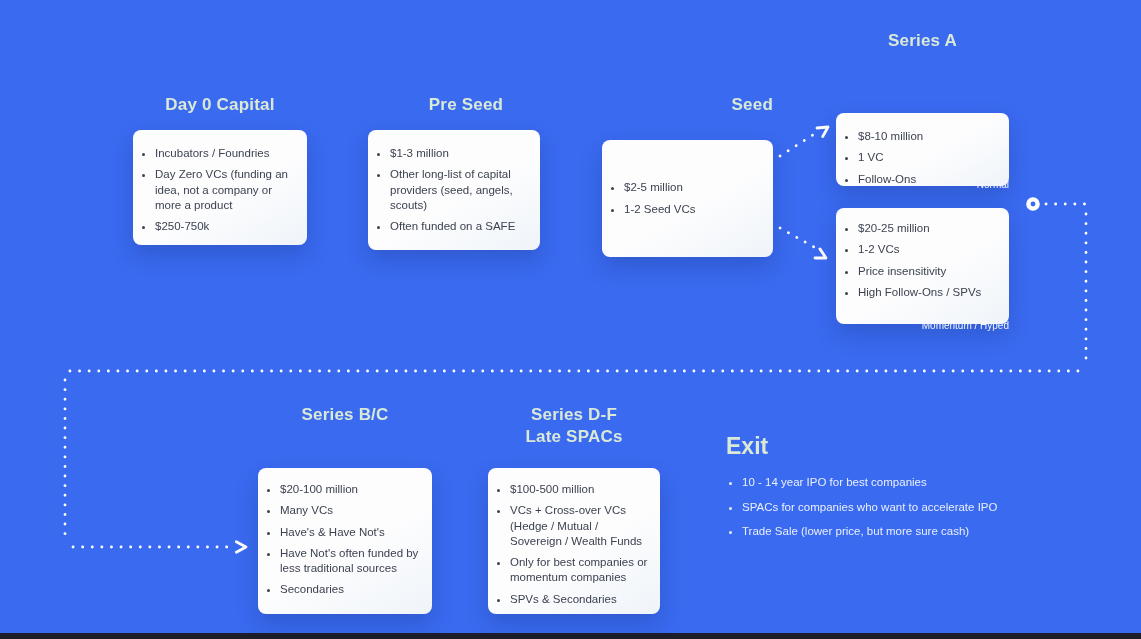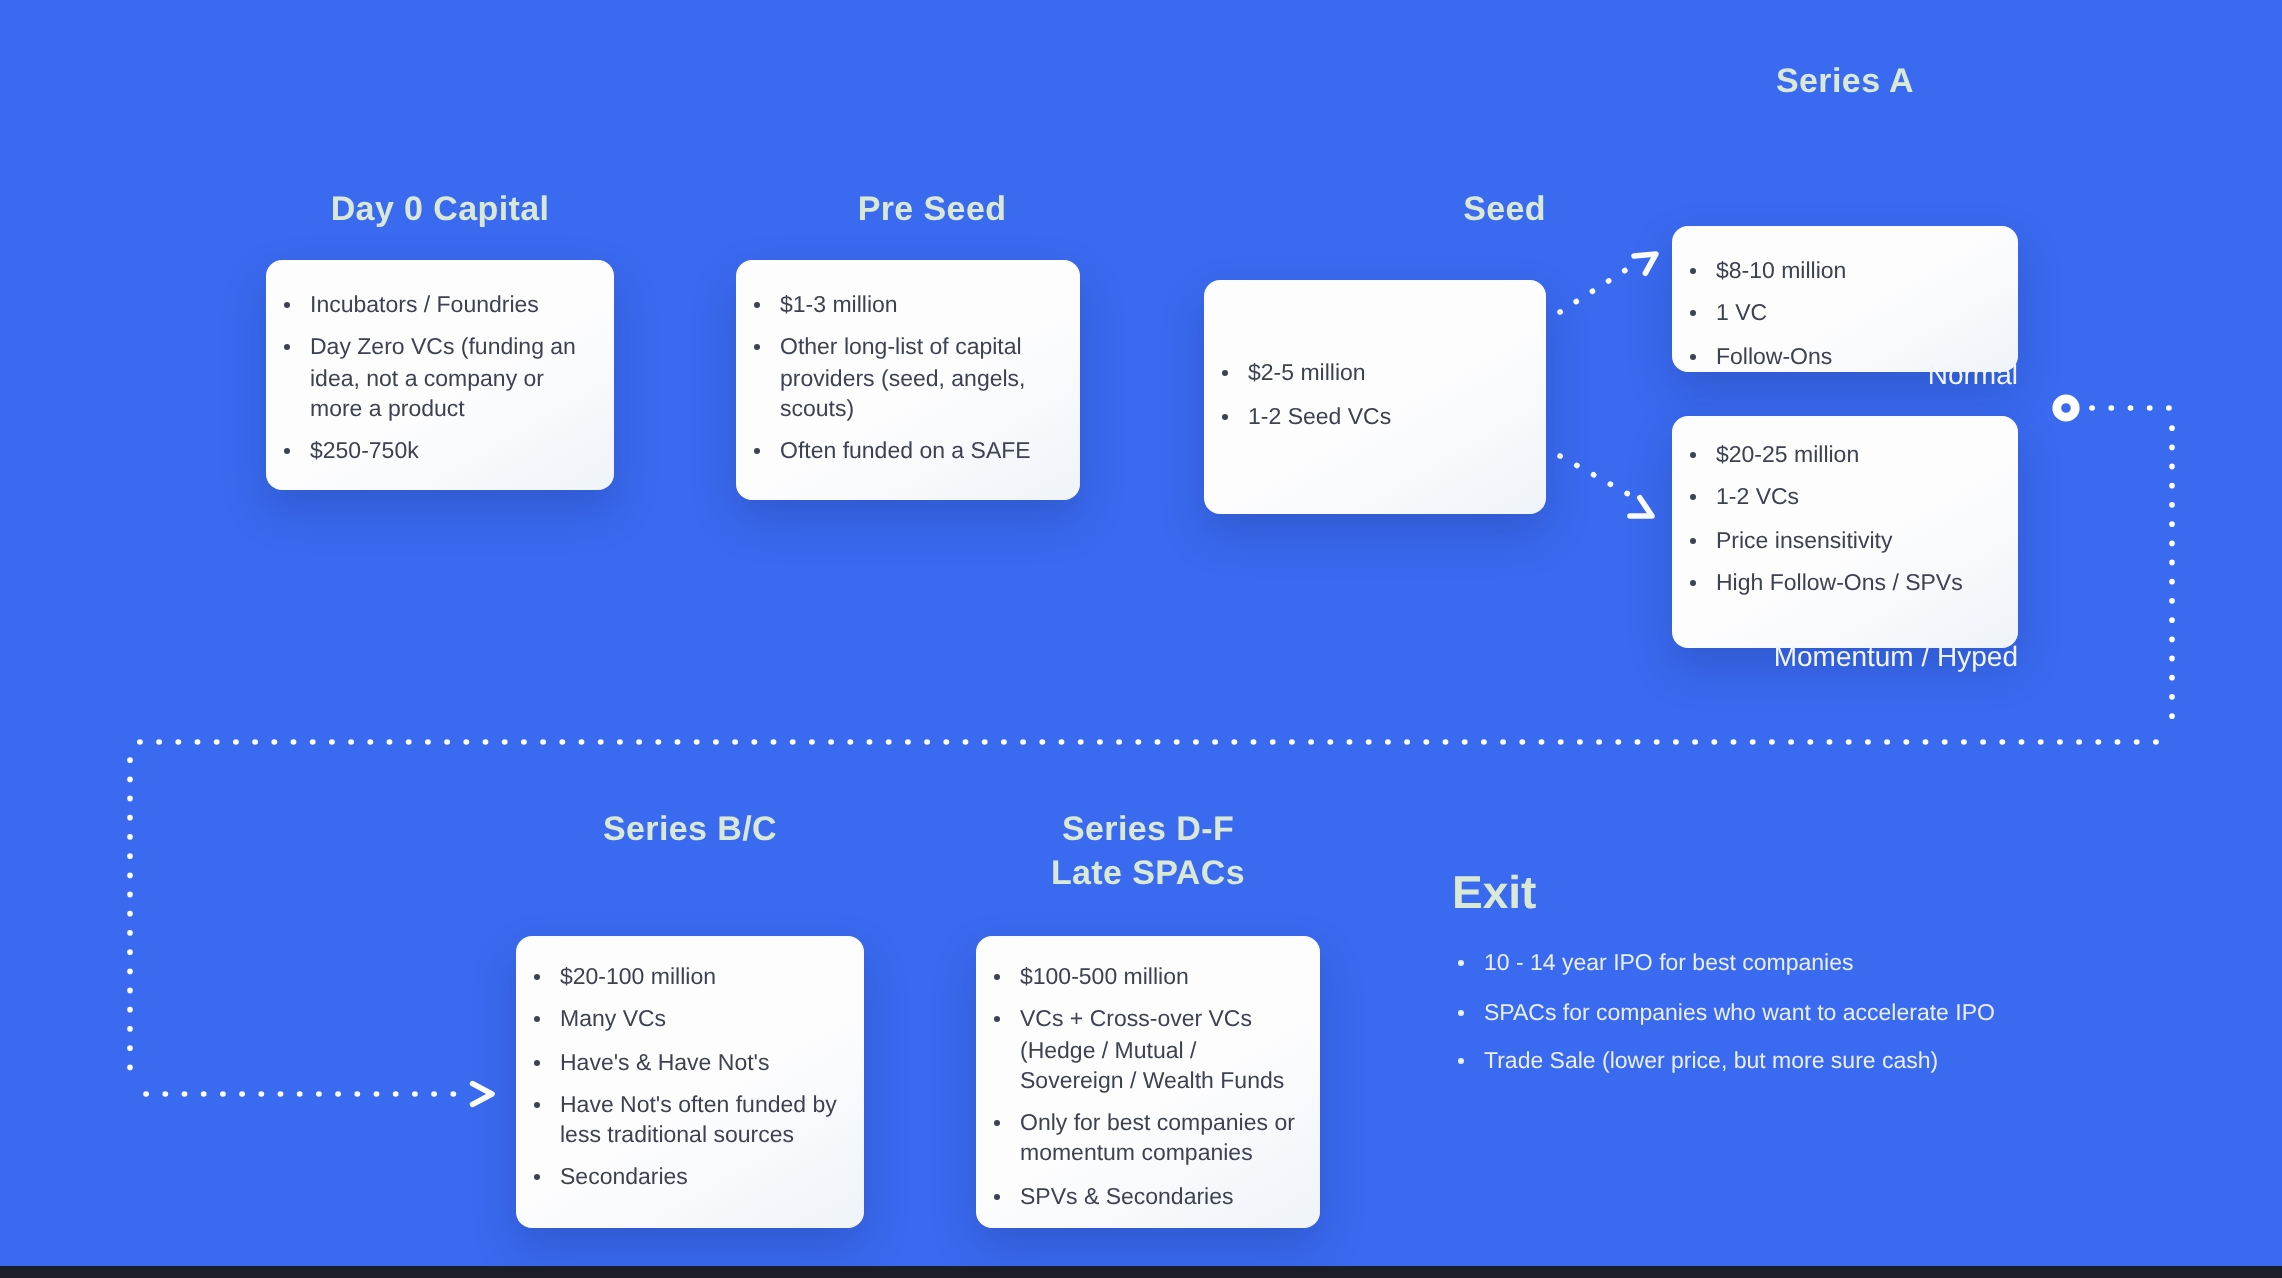--- a/index.html
+++ b/index.html
@@ -37,21 +37,21 @@
   }
   .card li{
     margin:6px 0;
     line-height:1.33;
   }
   .card.center-v{display:flex;align-items:center;}
   .card.center-v ul{padding-top:0;padding-bottom:0;}
   .sub-label{
     position:absolute;
     color:#f1f5fe;
-    font-size:14px;
+    font-size:10px;
     text-align:right;
   }
   .exit-title{
     position:absolute;
     color:#d9e9d5;
     font-size:23px;
     font-weight:bold;
   }
   .exit-list{
     position:absolute;

